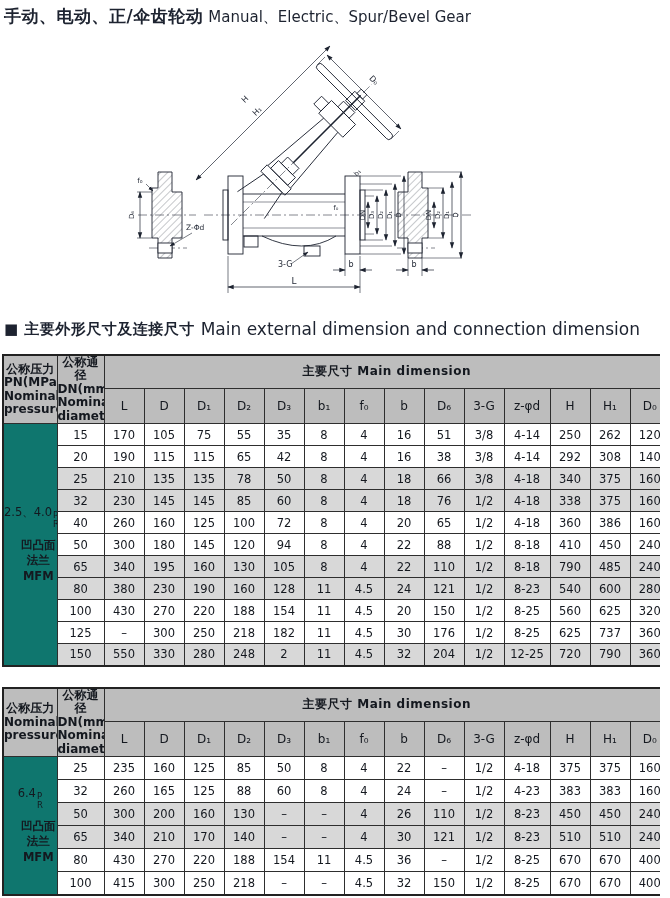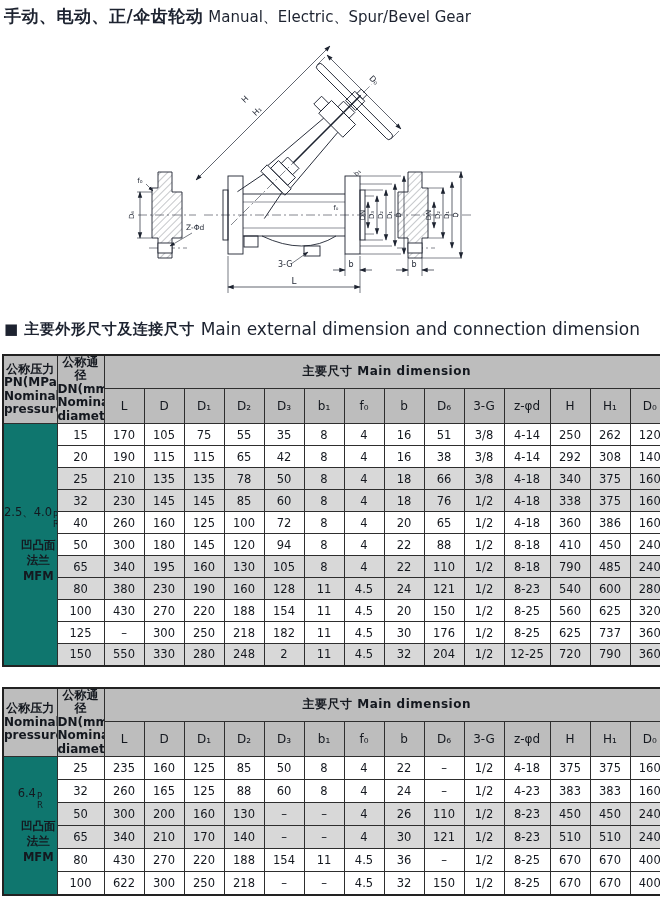--- a/index.html
+++ b/index.html
@@ -564,21 +564,21 @@
           <td>36</td>
           <td>–</td>
           <td>1/2</td>
           <td>8-25</td>
           <td>670</td>
           <td>670</td>
           <td>400</td>
         </tr>
         <tr>
           <td>100</td>
-          <td>622</td>
+          <td>415</td>
           <td>300</td>
           <td>250</td>
           <td>218</td>
           <td>–</td>
           <td>–</td>
           <td>4.5</td>
           <td>32</td>
           <td>150</td>
           <td>1/2</td>
           <td>8-25</td>

